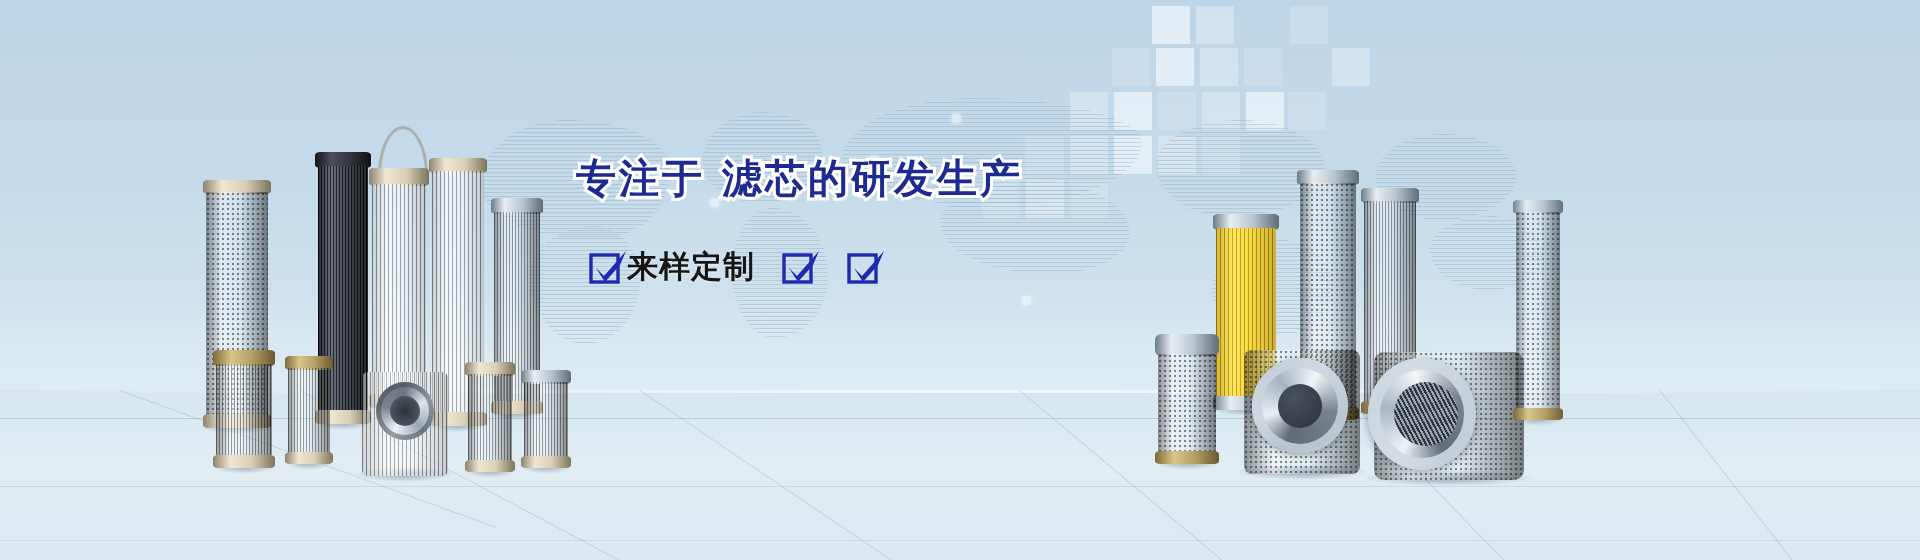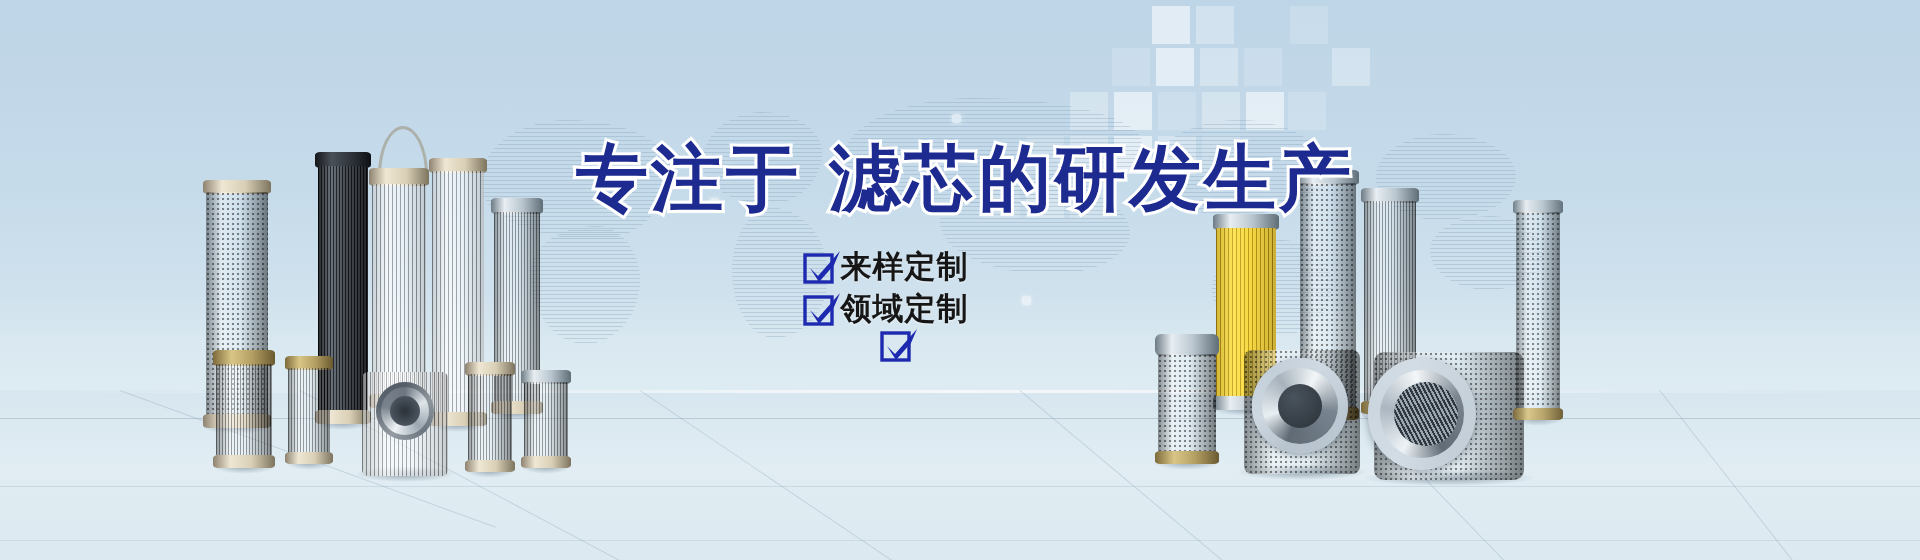--- a/index.html
+++ b/index.html
@@ -75,28 +75,28 @@
   
   #logo{position:absolute;left:392px;top:12px;width:300px;text-align:center;}
   #logo .word{font-family:"DejaVu Serif","Liberation Serif",serif;font-weight:700;
     font-size:55px;line-height:62px;letter-spacing:-1px;white-space:nowrap;}
   #logo .fei{color:#f50d0d;}
   #logo .lter{color:#1c1f8c;font-size:47px;}
   #logo .cn{font-family:"DejaVu Sans","Liberation Sans",sans-serif;font-weight:700;
     color:#3d3d3d;font-size:27px;letter-spacing:3px;margin-top:4px;}
 
   
-  #headline{position:absolute;left:576px;top:146px;font-weight:700;font-size:72px;
+  #headline{position:absolute;left:576px;top:146px;font-weight:700;font-size:40px;
     line-height:64px;letter-spacing:3px;color:#1d2a8f;white-space:nowrap;
     -webkit-text-stroke:6px #ffffff;paint-order:stroke fill;
     text-shadow:0 2px 3px rgba(255,255,255,.8);}
 
   
   #features{position:absolute;left:588px;top:246px;width:620px;}
-  .frow{display:flex;align-items:center;white-space:nowrap;flex-direction:column;}
+  .frow{display:flex;align-items:center;white-space:nowrap;}
   .frow.r1{margin-bottom:18px;}
   .fitem{display:flex;align-items:center;margin-right:26px;}
   .fitem:last-child{margin-right:0;}
   .chk{position:relative;width:30px;height:30px;flex:none;margin-right:9px;}
   .chk svg{position:absolute;left:0;top:-6px;width:40px;height:40px;overflow:visible;}
   .flabel{font-weight:700;font-size:31px;color:#161616;letter-spacing:1px;
     text-shadow:0 1px 2px rgba(255,255,255,.55);}
 
   
   #tagline{position:absolute;left:562px;top:415px;font-weight:700;font-size:36px;
@@ -308,21 +308,20 @@
         </span>
         <span class="flabel">来样定制</span>
       </div>
       <div class="fitem">
         <span class="chk">
           <svg viewBox="0 0 40 40" aria-hidden="true">
             <rect x="3" y="9" width="27" height="27" fill="none" stroke="#1d2ab0" stroke-width="3.4"></rect>
             <path d="M8 22 L16 30 L38 5 L32 19 L17 36 Z" fill="#1d2ab0"></path>
           </svg>
         </span>
-        <span class="flabel">领域定制</span>
       </div>
       <div class="fitem">
         <span class="chk">
           <svg viewBox="0 0 40 40" aria-hidden="true">
             <rect x="3" y="9" width="27" height="27" fill="none" stroke="#1d2ab0" stroke-width="3.4"></rect>
             <path d="M8 22 L16 30 L38 5 L32 19 L17 36 Z" fill="#1d2ab0"></path>
           </svg>
         </span>
       </div>
     </div>

